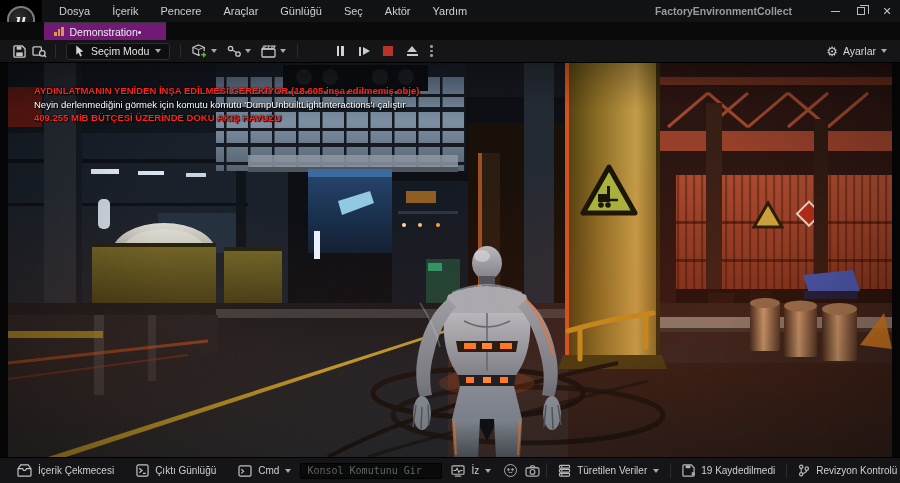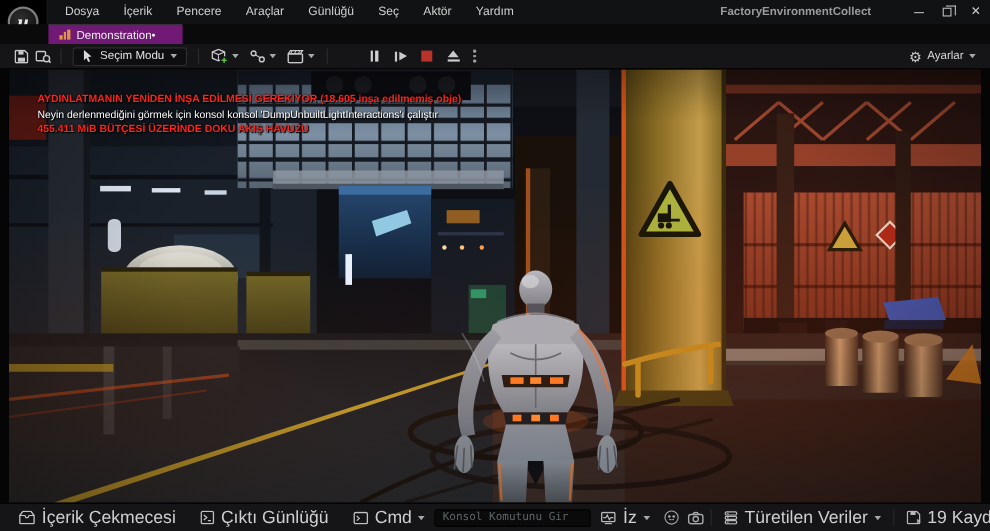--- a/index.html
+++ b/index.html
@@ -78,21 +78,21 @@
   .warnings { position:absolute; left:26px; top:21px; z-index:5; }
   .warn-line { font-size:9.5px; line-height:13.5px; font-weight:bold;
                text-shadow:1px 1px 1px #000, 0 0 2px #000; white-space:nowrap; }
   .warn-red { color:#fe231c; }
   .warn-white { color:#fff; font-weight:normal; }
 
   
   .statusbar { position:absolute; bottom:0; left:0; right:0; height:26px; background:#151517;
                border-top:1px solid #000; display:flex; align-items:center; padding:0 8px; z-index:20; }
   .sb-item { display:flex; align-items:center; gap:6px; padding:0 9px; height:100%; }
-  .sb-label { font-size:16px; color:#cfcfcf; white-space:nowrap; }
+  .sb-label { font-size:10px; color:#cfcfcf; white-space:nowrap; }
   .sb-sep { width:1px; height:15px; background:#2a2a2c; margin:0 2px; }
   .console-input { width:176px; height:16px; background:#0a0a0b; border:1px solid #020202;
                    border-radius:2px; color:#cfcfcf; font-family:"DejaVu Sans Mono", monospace;
                    font-size:10px; padding:0 6px; outline:none; }
   .console-input::placeholder { color:#5c6667; }
   .sb-right { margin-left:auto; display:flex; align-items:center; }
   .circle-icon { width:13px; height:13px; border-radius:50%; border:1.5px solid #a9a9a9;
                  display:flex; align-items:center; justify-content:center; }
   svg.mini { display:block; }
 </style>
@@ -455,22 +455,22 @@
         <path d="M408,342 L405,364 M414,344 L413,366 M420,342 L421,362" stroke="#565c64" stroke-width="1.5" fill="none"></path>
         <ellipse cx="544" cy="350" rx="9" ry="17" fill="#8c939c"></ellipse>
         <path d="M538,342 L536,364 M544,344 L545,366 M550,342 L553,362" stroke="#565c64" stroke-width="1.5" fill="none"></path>
       </g>
     </svg>
 
     <div class="vignette"></div>
 
     <div class="warnings">
       <div class="warn-line warn-red">AYDINLATMANIN YENİDEN İNŞA EDİLMESİ GEREKİYOR (18.605 inşa edilmemiş obje)</div>
-      <div class="warn-line warn-white">Neyin derlenmediğini görmek için konsol konsol 'DumpUnbuiltLightInteractions'ı çalıştır</div>
-      <div class="warn-line warn-red">455.411 MiB BÜTÇESİ ÜZERİNDE DOKU AKIŞ HAVUZU</div>
+      <div class="warn-line warn-white">Neyin derlenmediğini görmek için komutu komutu 'DumpUnbuiltLightInteractions'ı çalıştır</div>
+      <div class="warn-line warn-red">409.255 MiB BÜTÇESİ ÜZERİNDE DOKU AKIŞ HAVUZU</div>
     </div>
   </div>
 
   <div class="statusbar">
     <div class="sb-item">
       <svg class="mini" width="15" height="13" viewBox="0 0 16 14">
         <path d="M1,5 L4,1 L12,1 L15,5 L15,12 a1,1 0 0 1 -1,1 L2,13 a1,1 0 0 1 -1,-1 Z" fill="none" stroke="#c2c2c2" stroke-width="1.3"></path>
         <path d="M1,5 L6,5 L7,7 L9,7 L10,5 L15,5" fill="none" stroke="#c2c2c2" stroke-width="1.2"></path>
       </svg>
       <span class="sb-label">İçerik Çekmecesi</span>

